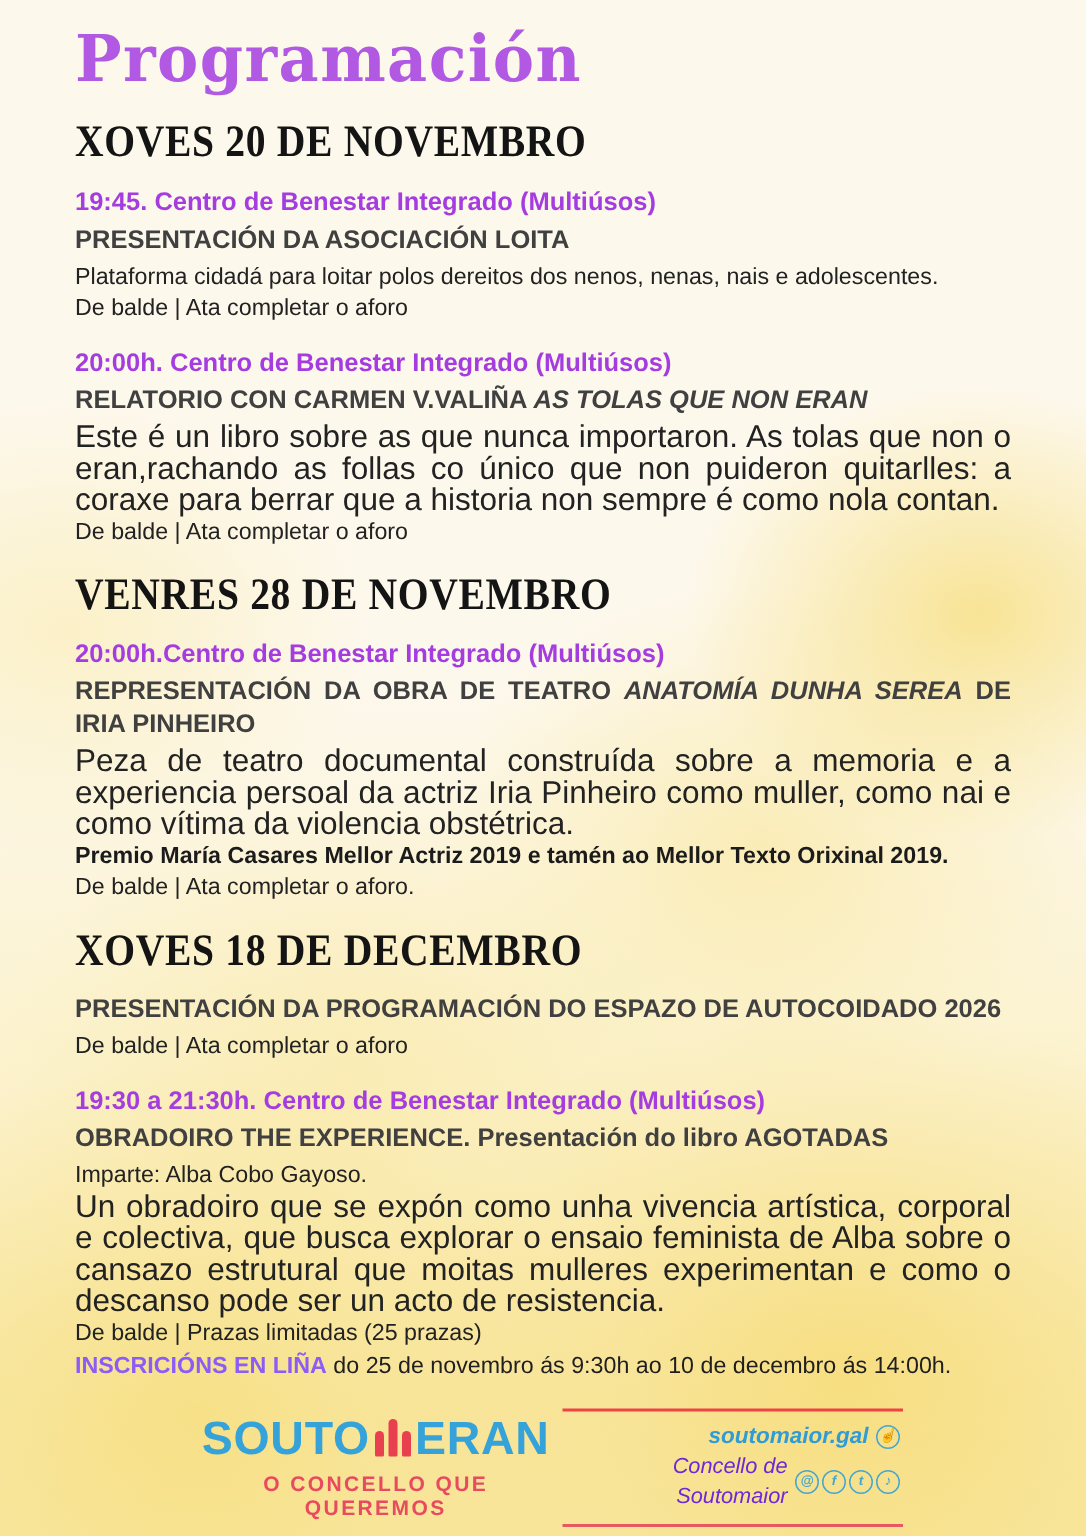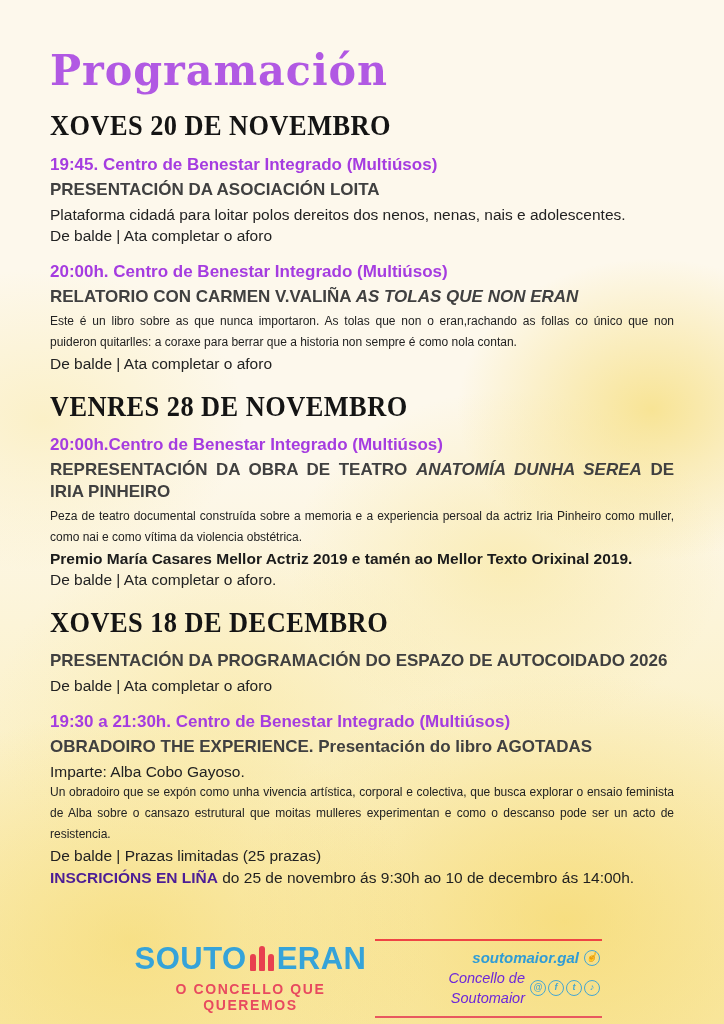--- a/index.html
+++ b/index.html
@@ -12,21 +12,21 @@
     background-color:#fdf8ec;
     background-image:
       radial-gradient(ellipse 270px 210px at 90% 40%, rgba(246,221,120,0.75), rgba(246,221,120,0) 72%),
       radial-gradient(ellipse 300px 240px at 70% 55%, rgba(248,229,150,0.55), rgba(248,229,150,0) 72%),
       radial-gradient(ellipse 280px 210px at 6% 41%, rgba(250,236,180,0.65), rgba(250,236,180,0) 72%),
       radial-gradient(ellipse 330px 260px at 32% 70%, rgba(248,230,155,0.5), rgba(248,230,155,0) 72%),
       radial-gradient(ellipse 380px 300px at 18% 92%, rgba(245,216,105,0.6), rgba(245,216,105,0) 78%),
       radial-gradient(ellipse 420px 320px at 78% 90%, rgba(245,214,100,0.65), rgba(245,214,100,0) 78%),
       linear-gradient(180deg, rgba(253,250,240,0) 45%, rgba(249,233,160,0.45) 72%, rgba(247,226,135,0.65) 100%);
   }
-  .page{ padding:48px 50px 0 50px; }
+  .page{ padding:18px 50px 0 50px; }
 
   .main-title{
     font-family:"DejaVu Serif", serif;
     font-weight:700;
     font-size:43px;
     line-height:1.05;
     color:#b159e3;
     letter-spacing:1px;
     transform:scaleX(0.96);
     transform-origin:left center;
@@ -54,42 +54,42 @@
   .event-title{
     font-weight:700;
     font-size:17px;
     line-height:22px;
     color:#404040;
     margin-bottom:3px;
     text-align:justify;
   }
   .event-title .ital{ font-style:italic; }
   p.desc{
-    font-size:12px;
+    font-size:21px;
     line-height:21px;
     text-align:justify;
     color:#222;
   }
   p.plain{
     font-size:15.5px;
     line-height:21px;
     color:#222;
   }
   p.award{
     font-size:15.5px;
     line-height:21px;
     font-weight:700;
     color:#1b1b1b;
   }
   p.inscription{
     font-size:15.5px;
     line-height:22px;
     margin-top:1px;
   }
-  .inscription .hl{ color:#4c1d95; font-weight:700; }
+  .inscription .hl{ color:#8b5cf6; font-weight:700; }
 
   .footer{
     position:absolute;
     left:0; right:0;
     top:942px;
     height:72px;
     display:flex;
     align-items:center;
   }
   .logo-block{ margin-left:126px; text-align:center; }

